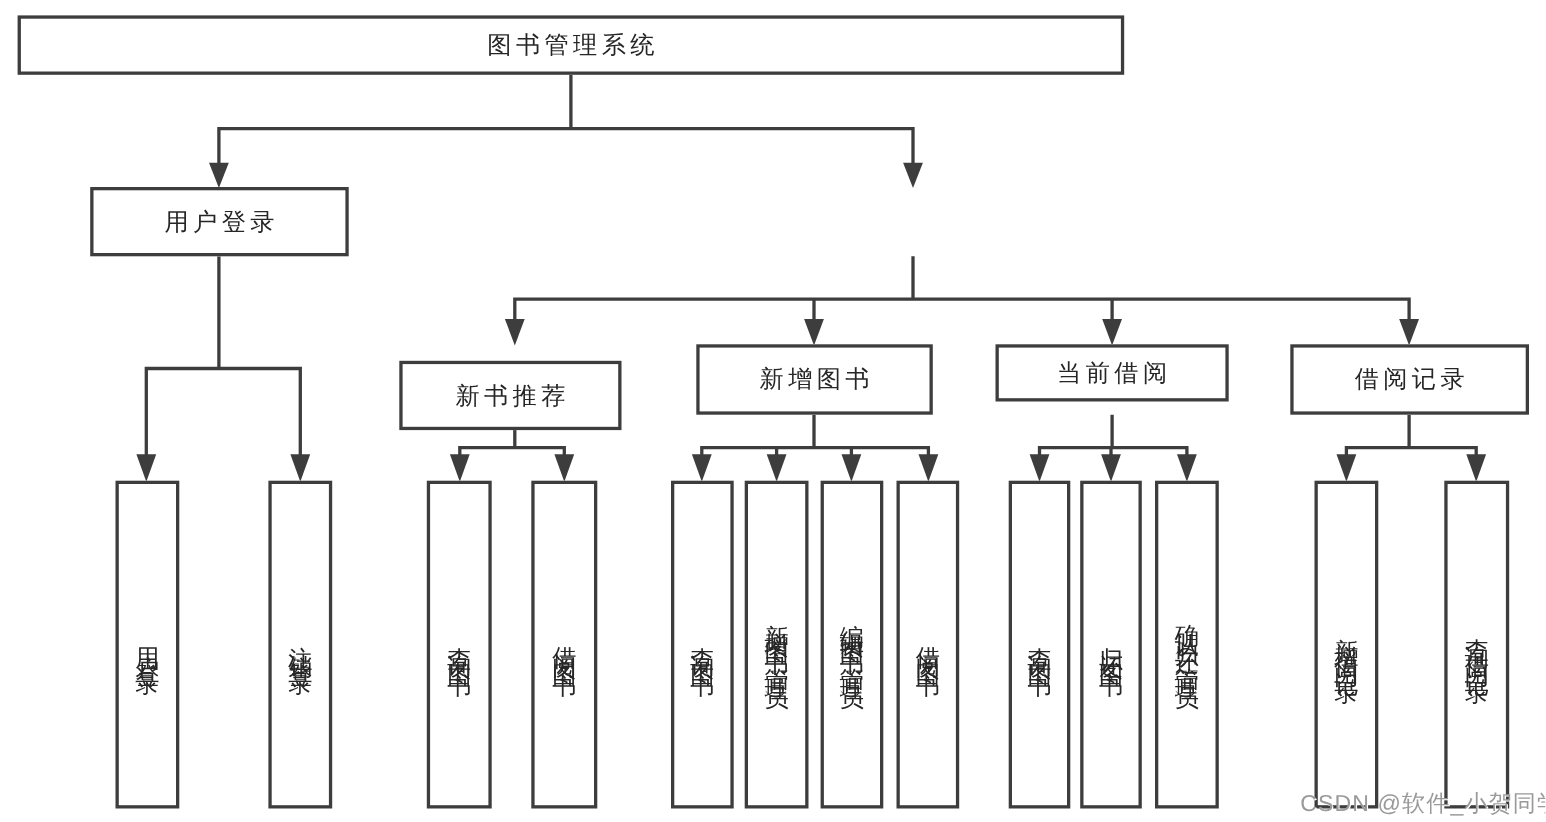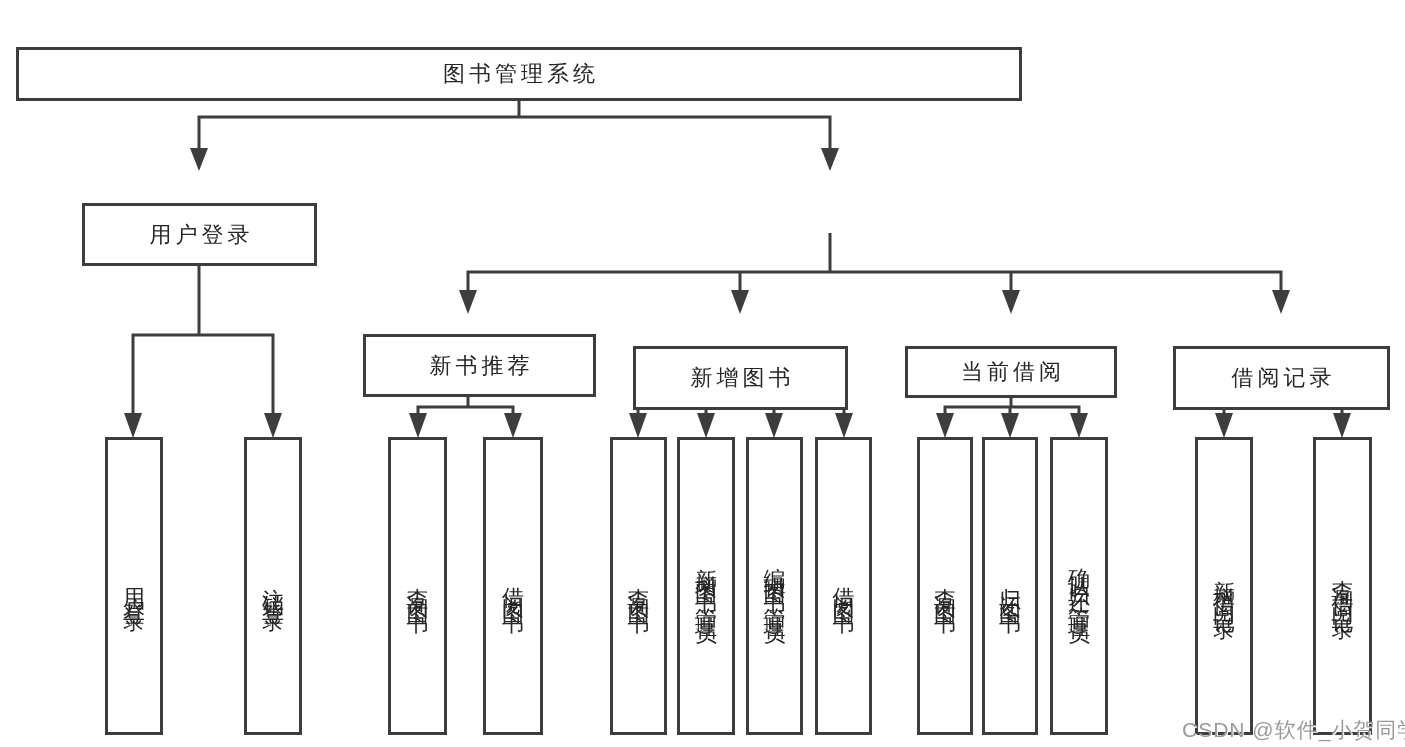--- a/index.html
+++ b/index.html
@@ -16,21 +16,21 @@
     box-sizing:border-box;
     background:#ffffff;
     border:3px solid #3d3d3d;
     color:#262626;
     display:flex;
     align-items:center;
     justify-content:center;
     font-size:22px;
     z-index:2;
   }
-  .h{letter-spacing:4px;text-indent:4px;margin-top:33px;}
+  .h{letter-spacing:4px;text-indent:4px;}
   .leaf{
     writing-mode:vertical-rl;
     text-orientation:mixed;
     letter-spacing:8px;
     font-size:22px;
     line-height:1;
   }
   #watermark{
     position:absolute;
     left:1182px;top:716px;
@@ -92,21 +92,21 @@
 
       <polygon points="1215,413 1233,413 1224,438"></polygon>
       <polygon points="1333,413 1351,413 1342,438"></polygon>
     </g>
   </svg>
 
   <div class="node h" style="left:16px;top:14px;width:1006px;height:54px">图书管理系统</div>
 
   <div class="node h" style="left:82px;top:170px;width:235px;height:63px">用户登录</div>
 
-  <div class="node h" style="left:363px;top:301px;width:233px;height:63px">新书推荐</div>
+  <div class="node h" style="left:363px;top:328px;width:202px;height:63px">新书推荐</div>
   <div class="node h" style="left:633px;top:313px;width:215px;height:64px">新增图书</div>
   <div class="node h" style="left:905px;top:313px;width:212px;height:52px">当前借阅</div>
   <div class="node h" style="left:1173px;top:313px;width:217px;height:64px">借阅记录</div>
 
   <div class="node leaf" style="left:105px;top:437px;width:58px;height:298px">用户登录</div>
   <div class="node leaf" style="left:244px;top:437px;width:58px;height:298px">注销登录</div>
 
   <div class="node leaf" style="left:388px;top:437px;width:59px;height:298px">查询图书</div>
   <div class="node leaf" style="left:483px;top:437px;width:60px;height:298px">借阅图书</div>
 

